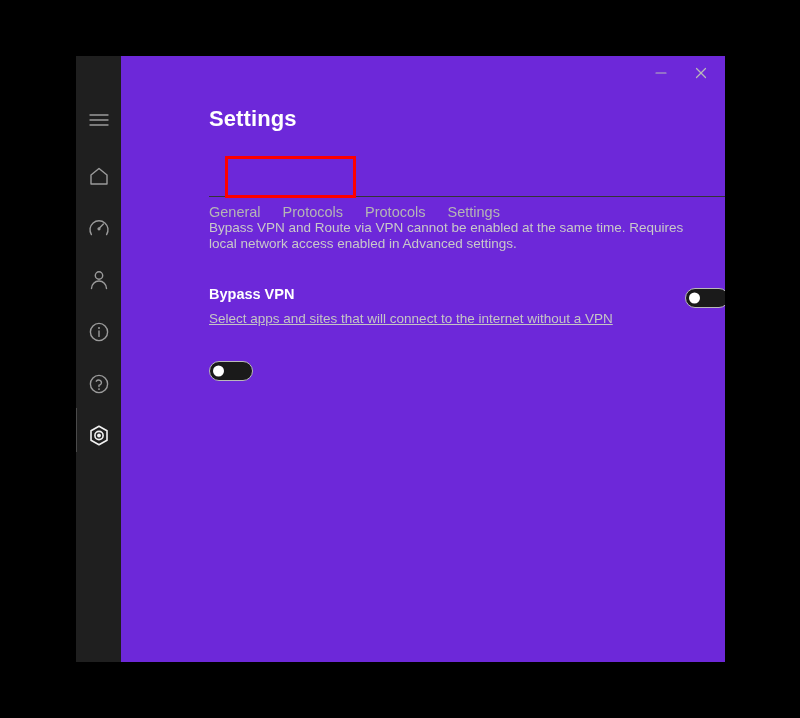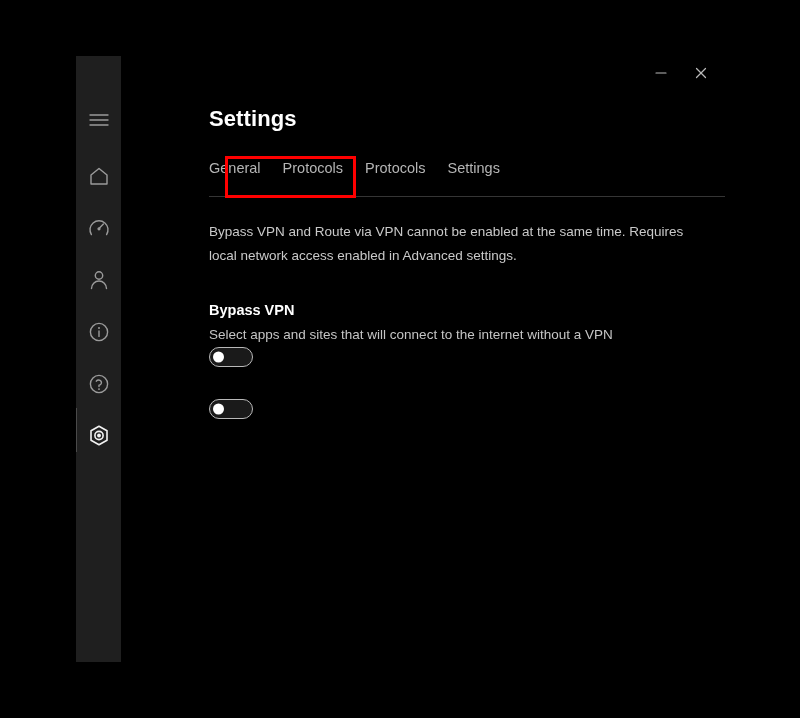--- a/index.html
+++ b/index.html
@@ -80,21 +80,21 @@
     top: -8px;
     width: 1px;
     height: 44px;
     background: #4a4a4a;
   }
 
   
   #content {
     flex: 1 1 auto;
     position: relative;
-    background: #000000;
+    background: #6d28d9;
     padding: 0;
   }
 
   #titlebar {
     position: absolute;
     top: 0;
     right: 0;
     height: 34px;
     display: flex;
     align-items: center;
@@ -148,20 +148,21 @@
     position: relative;
   }
 
   .tab {
     font-size: 14.5px;
     color: #b5b5b5;
     padding: 0 11px 9px 11px;
     white-space: nowrap;
     position: relative;
     cursor: default;
+    margin-top: 44px;
   }
   .tab:first-child { padding-left: 0; }
 
   .tab.active {
     color: #ffffff;
     font-weight: bold;
   }
 
   .tab.active .tab-underline {
     position: absolute;
@@ -184,48 +185,49 @@
   
   #body-area {
     position: absolute;
     left: 88px;
     top: 164px;
     width: 520px;
   }
 
   #notice {
     font-size: 13.5px;
-    line-height: 24px;
+    line-height: 16px;
     color: #c9c9c9;
     margin: 0 0 34px 0;
     max-width: 500px;
   }
 
   .setting-row {
     display: flex;
-    flex-direction: column;
+    flex-direction: row;
     align-items: flex-start;
     justify-content: space-between;
     margin-bottom: 30px;
   }
 
   .setting-texts { max-width: 450px; }
 
   .setting-title {
     font-size: 14.5px;
     font-weight: bold;
     color: #ffffff;
     margin-bottom: 7px;
   }
 
   .setting-desc {
     font-size: 13.5px;
     line-height: 20px;
     color: #c5c5c5;
     max-width: 450px;
+    text-decoration: underline;
   }
 
   .toggle {
     flex: 0 0 auto;
     width: 44px;
     height: 20px;
     border-radius: 10px;
     border: 1.5px solid #b9b9b9;
     background: #1a1a1a;
     position: relative;

